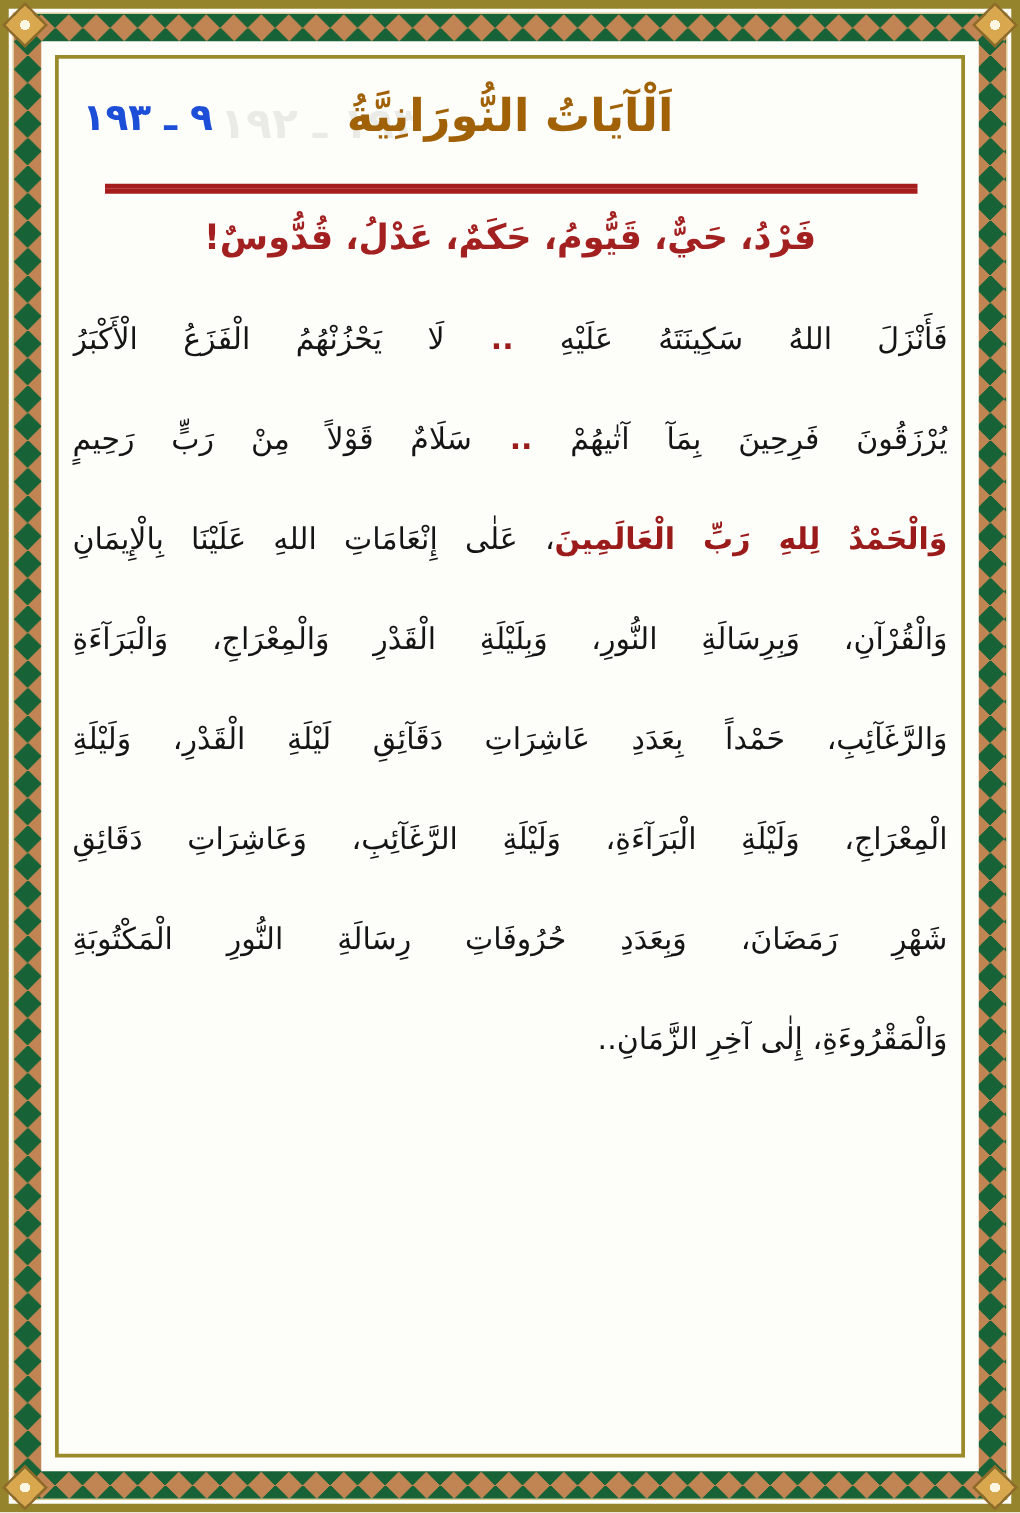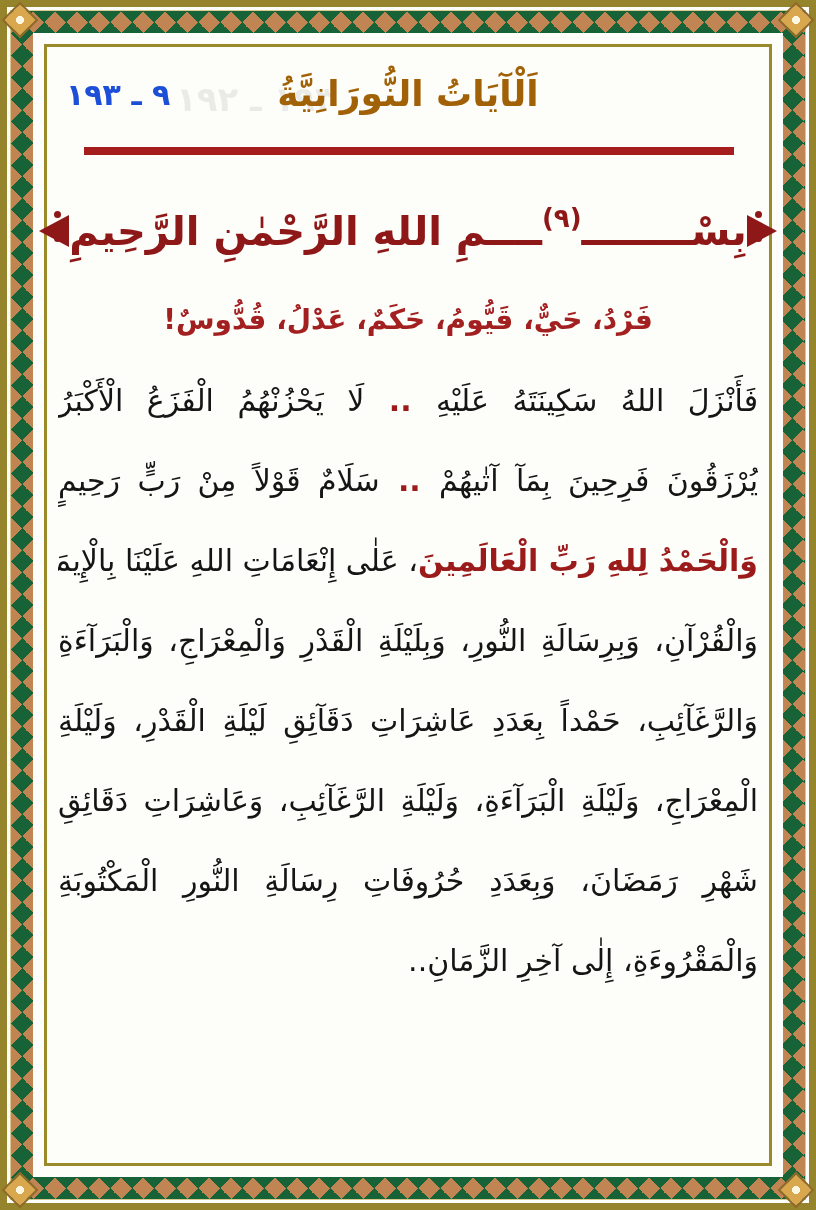--- a/index.html
+++ b/index.html
@@ -64,21 +64,21 @@
     background:#8e1818; top:-20px;
   }
   .orn-right::after { left:-22px; box-shadow:0 24px 0 #8e1818; }
   .orn-left::after  { right:-22px; box-shadow:0 24px 0 #8e1818; }
 
   .names {
     text-align:center; color:#a32020; font-size:28px; font-weight:bold;
     margin-top:2px; height:66px; line-height:66px; white-space:nowrap;
   }
 
-  .bodytext { margin-top:8px; font-size:30px; color:#151515; }
+  .bodytext { margin-top:8px; font-size:24px; color:#151515; }
   .line {
     line-height:80px; white-space:nowrap; overflow:hidden;
     text-align:justify; text-align-last:justify; text-justify:inter-word;
   }
   .line.last { text-align:right; text-align-last:right; }
   .redseg { color:#9b1b1b; font-weight:bold; }
 </style>
 </head>
 <body>
 
@@ -97,25 +97,20 @@
   <div class="content">
 
     <div class="header">
       <div class="ghost">١٩٣ ـ ١٩٢</div>
       <div class="title">اَلْآيَاتُ النُّورَانِيَّةُ</div>
       <div class="pagenum">٩ ـ ١٩٣</div>
     </div>
 
     <div class="red-rule"></div>
 
-    <div class="basmala">
-      <span class="orn orn-right"></span>
-      <span class="btext"><span>بِسْــــــــ</span><span class="bnum">(٩)</span><span>ــــمِ اللهِ الرَّحْمٰنِ الرَّحِيمِ</span></span>
-      <span class="orn orn-left"></span>
-    </div>
 
     <div class="names">فَرْدُ، حَيٌّ، قَيُّومُ، حَكَمٌ، عَدْلُ، قُدُّوسٌ!</div>
 
     <div class="bodytext">
       <div class="line"><span>فَأَنْزَلَ اللهُ سَكِينَتَهُ عَلَيْهِ</span><span class="redseg"> .. </span><span>لَا يَحْزُنْهُمُ الْفَزَعُ الْأَكْبَرُ</span></div>
 
       <div class="line"><span>يُرْزَقُونَ فَرِحِينَ بِمَآ آتٰيهُمْ</span><span class="redseg"> .. </span><span>سَلَامٌ قَوْلاً مِنْ رَبٍّ رَحِيمٍ</span></div>
 
 
 

